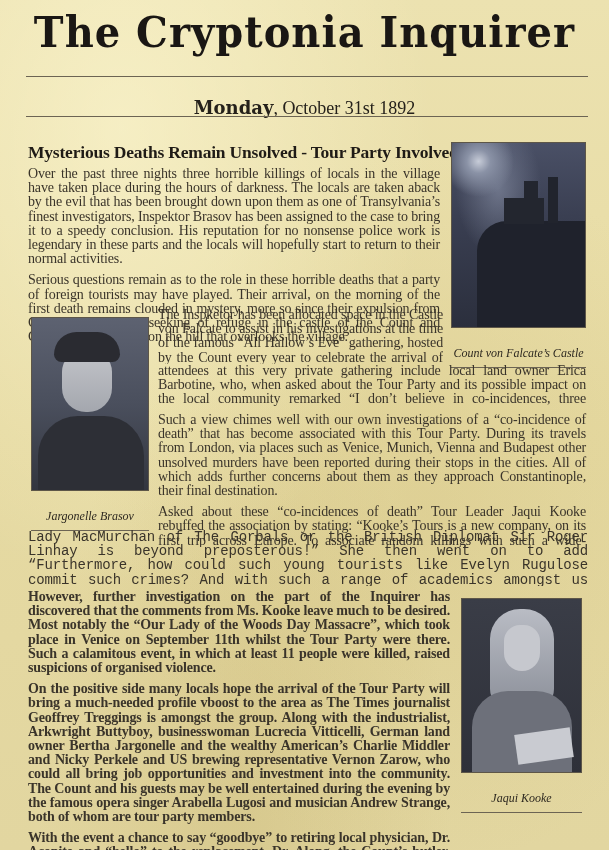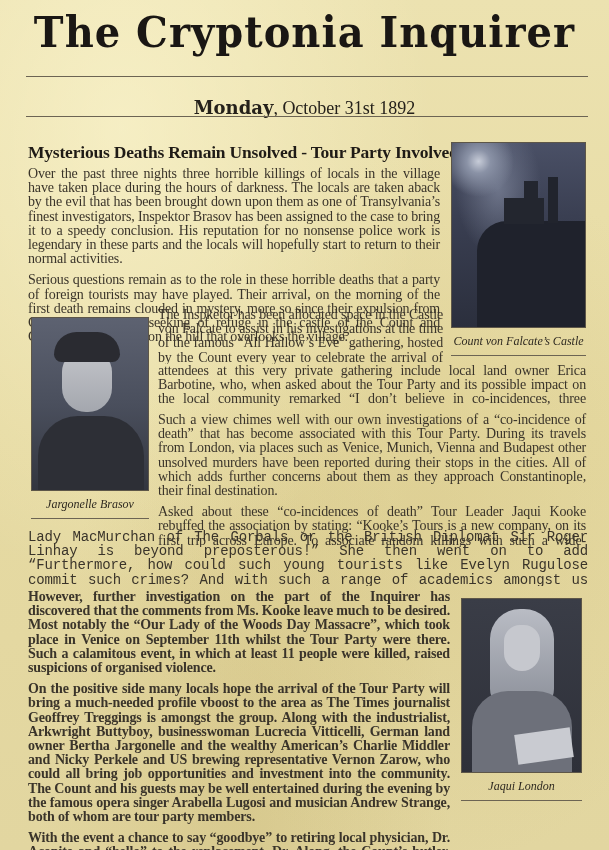--- a/index.html
+++ b/index.html
@@ -36,21 +36,21 @@
   }
   p {
     margin: 0 0 7px 0; font-size: 14px; line-height: 14.2px; color: #3a342a;
     text-align: justify; letter-spacing: -0.15px;
   }
   .fig { position: absolute; text-align: center; }
   .fig .frame {
     border: 1px solid #5d5648; box-sizing: border-box; overflow: hidden; position: relative;
   }
   .fig .cap {
-    font-style: italic; font-size: 12px; color: #2e2920; margin-top: 6px; padding-bottom: 6px;
+    font-style: italic; font-size: 12px; color: #2e2920; margin-top: 18px; padding-bottom: 6px;
     border-bottom: 1px solid #6c6453;
   }
   .fig-castle { left: 451px; top: 142px; width: 135px; }
   .fig-castle .frame {
     height: 186px;
     background:
       radial-gradient(circle at 20% 10%, #c7ccd8 0%, #8a92a6 6%, rgba(60,66,84,0) 18%),
       radial-gradient(ellipse at 35% 25%, rgba(140,148,170,0.6) 0%, rgba(60,66,84,0) 35%),
       linear-gradient(180deg, #4a5066 0%, #3a3f52 40%, #2b2f3d 100%);
   }
@@ -167,16 +167,16 @@
     <p>With the event a chance to say “goodbye” to retiring local physician, Dr. Aconite and “hello” to the replacement, Dr. Along, the Count’s butler, Thrutch, could have a busy evening, especially with the likes of local mystic Lucy Skye-Diamond amongst the guests!</p>
   </div>
 
   <div class="fig fig-kooke">
     <div class="frame">
       <div class="hairk"></div>
       <div class="bodyk"></div>
       <div class="facek"></div>
       <div class="map"></div>
     </div>
-    <div class="cap">Jaqui London</div>
+    <div class="cap">Jaqui Kooke</div>
   </div>
 
 </div>
 
 </body></html>

